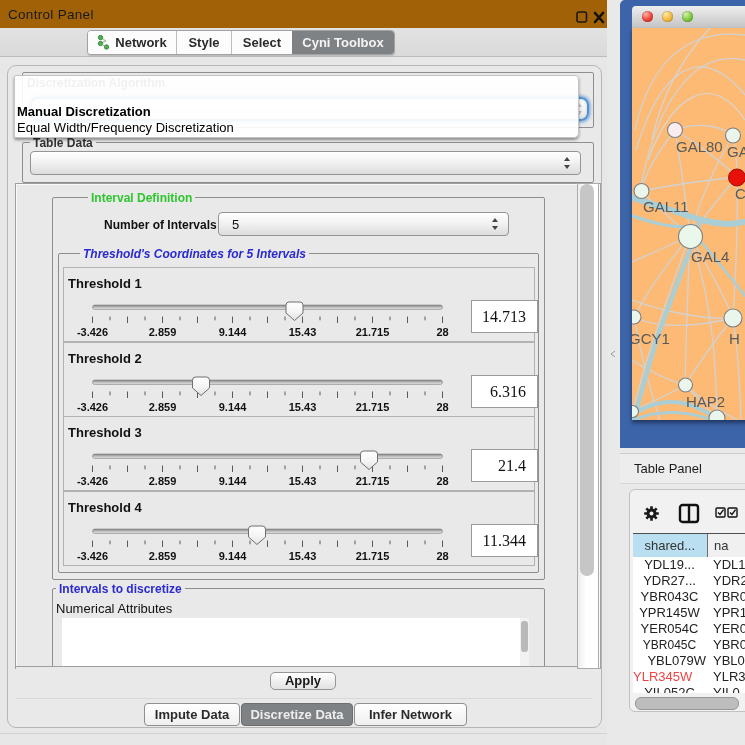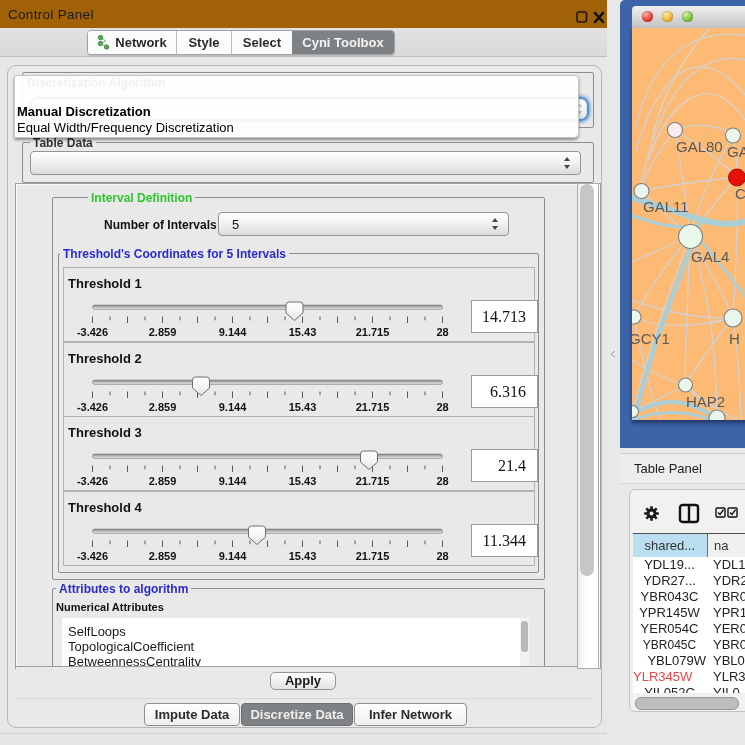--- a/index.html
+++ b/index.html
@@ -112,21 +112,21 @@
 
 <div class="abs groupbox" style="left:52px;top:197px;width:491px;height:381px;"></div>
 <div class="gtitle" style="left:56px;top:191px;color:#2dc72d;margin-left:32px;">Interval Definition</div>
 <div class="abs" style="left:104px;top:218px;font-size:12px;font-weight:bold;color:#111;">Number of Intervals</div>
 <div class="combo" style="left:218px;top:212px;width:289px;height:22px;">
   <span class="ct">5</span>
     <span class="arr"></span>
 </div>
 
 <div class="abs groupbox" style="left:58px;top:253px;width:479px;height:318px;"></div>
-<div class="gtitle" style="left:60px;top:247px;color:#2a2ad0;font-weight:bold;">Threshold's Coordinates for 5 Intervals</div>
+<div class="gtitle" style="left:80px;top:247px;color:#2a2ad0;font-weight:bold;font-style:italic;">Threshold's Coordinates for 5 Intervals</div>
 
 <div class="throw" style="top:267.0px">
     <div class="tt">Threshold 1</div>
     <svg width="470" height="73" viewBox="0 0 470 73" style="position:absolute;left:0;top:0">
       <defs>
         <linearGradient id="trk1" x1="0" y1="0" x2="0" y2="1">
           <stop offset="0" stop-color="#7b7b7b"></stop>
           <stop offset="0.45" stop-color="#b9b9b9"></stop>
           <stop offset="1" stop-color="#e3e3e3"></stop>
         </linearGradient>
@@ -224,25 +224,23 @@
       <text x="168.5" y="67.5" font-size="11" font-weight="bold" fill="#111" text-anchor="middle" font-family="Liberation Sans">9.144</text>
       <text x="238.5" y="67.5" font-size="11" font-weight="bold" fill="#111" text-anchor="middle" font-family="Liberation Sans">15.43</text>
       <text x="308.5" y="67.5" font-size="11" font-weight="bold" fill="#111" text-anchor="middle" font-family="Liberation Sans">21.715</text>
       <text x="378.5" y="67.5" font-size="11" font-weight="bold" fill="#111" text-anchor="middle" font-family="Liberation Sans">28</text>
       <path d="M184.5 45 L184.5 37.2 Q184.5 34 187.5 34 L198.5 34 Q201.5 34 201.5 37.2 L201.5 45 L193.0 52.5 Z" fill="url(#th4)" stroke="#6e6e6e" stroke-width="1" stroke-linejoin="round"></path>
     </svg>
     <div class="valbox">11.344</div>
   </div>
 
 <div class="abs groupbox" style="left:52px;top:588px;width:491px;height:120px;"></div>
-<div class="gtitle" style="left:56px;top:582px;color:#2a2ad0;">Attributes to algorithm</div>
-<div class="abs" style="left:56px;top:601px;font-size:11px;font-weight:bold;color:#111;">Numerical Attributes</div>
+<div class="gtitle" style="left:56px;top:582px;color:#2a2ad0;">Intervals to discretize</div>
+<div class="abs" style="left:56px;top:601px;font-size:13px;font-weight:normal;color:#111;">Numerical Attributes</div>
 <div class="abs" style="left:62px;top:618px;width:467px;height:49px;background:#fff;overflow:hidden;">
-  <div style="position:absolute;left:6px;top:6px;font-size:13px;color:#1a1a1a;line-height:15px;">
-    SelfLoops<br>TopologicalCoefficient<br>BetweennessCentrality</div>
   <div style="position:absolute;right:0;top:0px;width:9px;height:49px;background:#f2f2f2;"></div>
   <div style="position:absolute;right:1px;top:3px;width:7px;height:31px;background:#b9b9b9;border-radius:3px;"></div>
 </div>
 
 <div class="abs" style="left:16px;top:667px;width:582px;height:59px;background:#e9e9e9;"></div>
 <div class="abs" style="left:15px;top:666px;width:584px;height:1px;background:#9f9f9f;"></div>
 
 <div class="abs" style="left:270px;top:672px;width:64px;height:16px;border:1px solid #959595;
      border-radius:5px;background:linear-gradient(#ffffff,#e2e2e2);font-size:13px;font-weight:bold;
      text-align:center;line-height:16px;color:#1a1a1a;">Apply</div>

